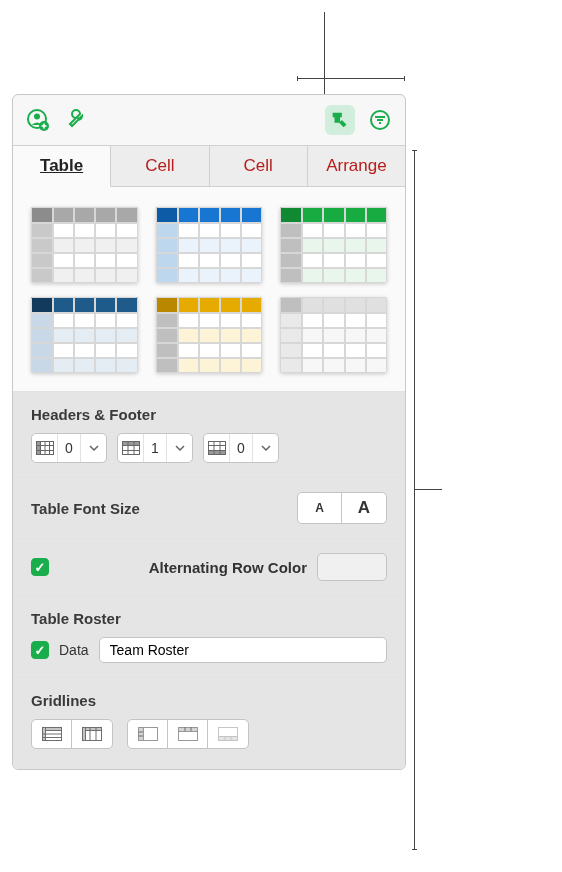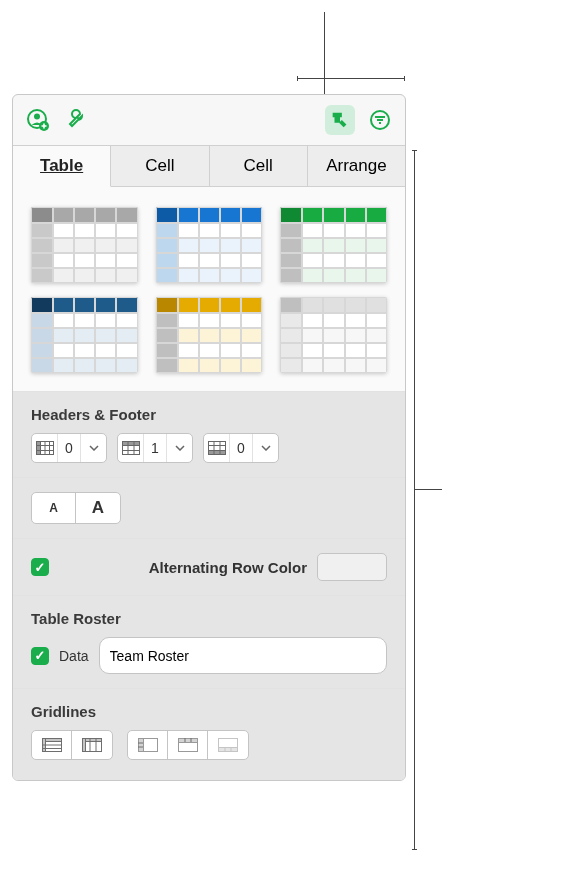--- a/index.html
+++ b/index.html
@@ -62,21 +62,21 @@
     height: 42px;
     background: #ededed;
     border-top: 1px solid #d0d0d0;
     border-bottom: 1px solid #d0d0d0;
   }
   .tab {
     flex: 1;
     display: flex;
     align-items: center;
     justify-content: center;
-    color: #000000;
+    color: #b91c1c;
     font-size: 17px;
     border-right: 1px solid #d0d0d0;
     cursor: pointer;
   }
   .tab:last-child { border-right: none; }
   .tab.active {
     background: #fafafa;
     color: #222;
     font-weight: 600;
     border-bottom: 1px solid #fafafa;
@@ -181,23 +181,23 @@
   }
   .swatch {
     width: 70px; height:28px;
     border:1px solid #c4c4c4;
     border-radius:5px;
     background:#f0f0f0;
     cursor:pointer;
   }
   .textfield {
     flex:1;
-    height:37px;
+    height:26px;
     border:1px solid #c4c4c4;
-    border-radius:10px;
+    border-radius:5px;
     background:#fff;
     padding:0 10px;
     font-size:14px;
   }
   .grid-btns {
     display:flex; gap:14px;
   }
   .grid-btns .seg > div { width:40px; height:28px; }
   .grid-btns svg { opacity:0.85; }
 </style>
@@ -478,20 +478,21 @@
           <svg width="10" height="6" viewBox="0 0 10 6">
               <path d="M1 1 L5 5 L9 1" fill="none" stroke="#666" stroke-width="1.5"></path>
             </svg>
         </div>
       </div>
     </div>
   </div>
 
   <div class="section">
     <div class="row" style="margin-top:0;">
+      <div class="section-title" style="flex:1">Table Font Size</div>
       <div class="seg">
         <div style="font-size:12px;font-weight:600">A</div>
         <div style="font-size:17px;font-weight:700">A</div>
       </div>
     </div>
   </div>
 
   <div class="section">
     <div class="row" style="margin-top:0;text-align:right;">
       <div class="chkbox checked"></div>

